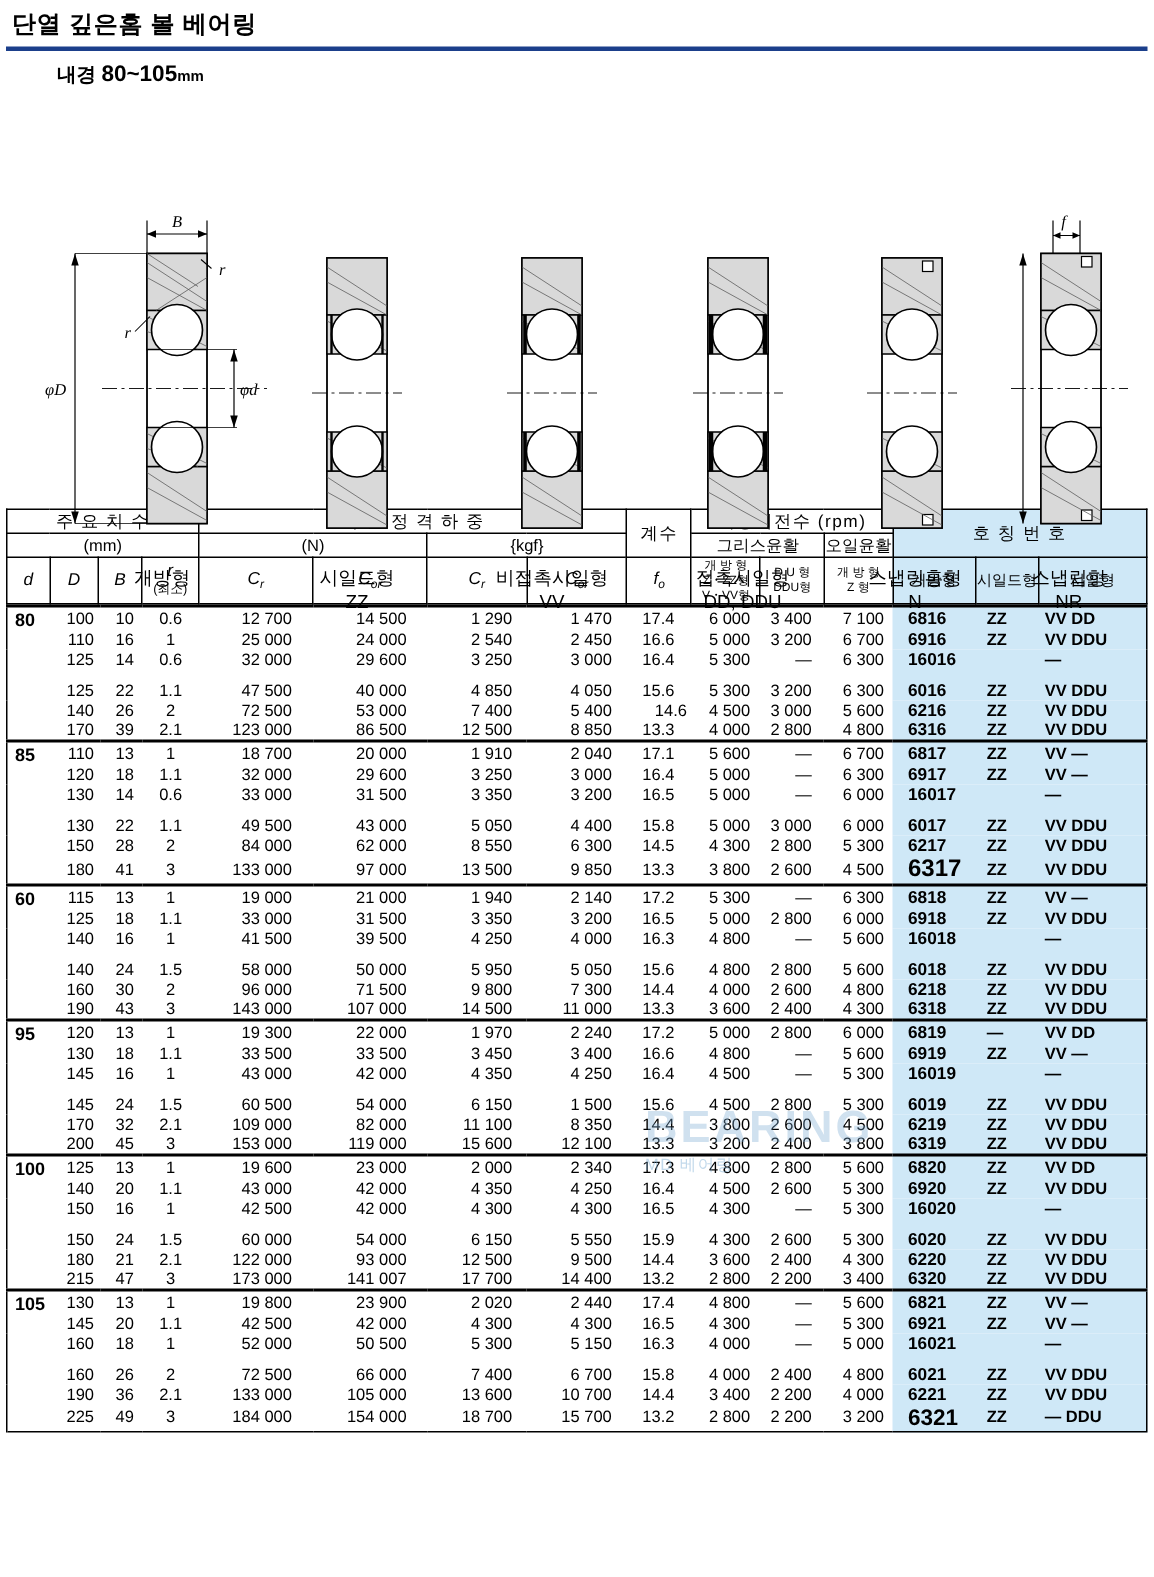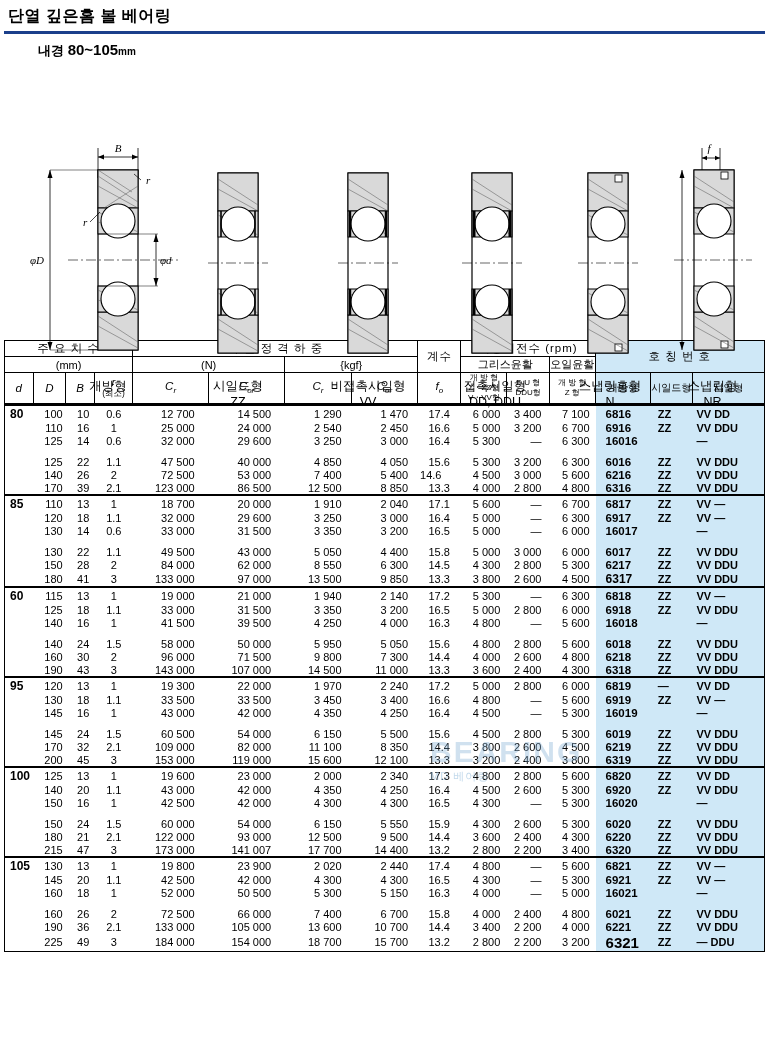--- a/index.html
+++ b/index.html
@@ -507,21 +507,21 @@
         </tr>
         <tr class="datarow">
           <td class="lft" style="text-align: left; padding-left: 5px;"></td>
           <td style="text-align: right; padding-right: 4px;">140</td>
           <td style="text-align: right; padding-right: 6px;">26</td>
           <td style="text-align: center;">2</td>
           <td style="text-align: right; padding-right: 14px;">72 500</td>
           <td style="text-align: right; padding-right: 14px;">53 000</td>
           <td style="text-align: right; padding-right: 10px;">7 400</td>
           <td style="text-align: right; padding-right: 10px;">5 400</td>
-          <td style="text-align: left;">14.6</td>
+          <td style="text-align: right;">14.6</td>
           <td style="text-align: right; padding-right: 6px;">4 500</td>
           <td style="text-align: right; padding-right: 8px;">3 000</td>
           <td style="text-align: right; padding-right: 6px;">5 600</td>
           <td class="blue" style="text-align: left; padding-left: 10px; font-weight: bold; font-size: 11.5px;">6216</td>
           <td class="blue" style="text-align: left; font-weight: bold; padding-left: 6px;">ZZ</td>
           <td class="blue rgt" style="text-align: left; font-weight: bold; padding-left: 4px;">VV  DDU</td>
         </tr>
         <tr class="datarow">
           <td class="lft" style="text-align: left; padding-left: 5px;"></td>
           <td style="text-align: right; padding-right: 4px;">170</td>
@@ -647,21 +647,21 @@
           <td style="text-align: right; padding-right: 6px;">41</td>
           <td style="text-align: center;">3</td>
           <td style="text-align: right; padding-right: 14px;">133 000</td>
           <td style="text-align: right; padding-right: 14px;">97 000</td>
           <td style="text-align: right; padding-right: 10px;">13 500</td>
           <td style="text-align: right; padding-right: 10px;">9 850</td>
           <td style="text-align: center;">13.3</td>
           <td style="text-align: right; padding-right: 6px;">3 800</td>
           <td style="text-align: right; padding-right: 8px;">2 600</td>
           <td style="text-align: right; padding-right: 6px;">4 500</td>
-          <td class="blue" style="text-align: left; padding-left: 10px; font-weight: bold; font-size: 12px;">6317</td>
+          <td class="blue" style="text-align: left; padding-left: 10px; font-weight: bold; font-size: 16px;">6317</td>
           <td class="blue" style="text-align: left; font-weight: bold; padding-left: 6px;">ZZ</td>
           <td class="blue rgt" style="text-align: left; font-weight: bold; padding-left: 4px;">VV  DDU</td>
         </tr>
         <tr class="datarow thickline" style="border-top: 1px solid rgb(0, 0, 0);">
           <td class="lft" style="text-align: left; padding-left: 5px; font-weight: bold; font-size: 12px;">60</td>
           <td style="text-align: right; padding-right: 4px;">115</td>
           <td style="text-align: right; padding-right: 6px;">13</td>
           <td style="text-align: center;">1</td>
           <td style="text-align: right; padding-right: 14px;">19 000</td>
           <td style="text-align: right; padding-right: 14px;">21 000</td>
@@ -846,21 +846,21 @@
           <td class="blue" style="height: 6px; font-size: 4px; border-top: none; border-right: 1px solid rgb(0, 0, 0); border-bottom: none; border-left: none; border-image: initial;">&nbsp;</td>
         </tr>
         <tr class="datarow spacer">
           <td class="lft" style="text-align: left; padding-left: 5px;"></td>
           <td style="text-align: right; padding-right: 4px;">145</td>
           <td style="text-align: right; padding-right: 6px;">24</td>
           <td style="text-align: center;">1.5</td>
           <td style="text-align: right; padding-right: 14px;">60 500</td>
           <td style="text-align: right; padding-right: 14px;">54 000</td>
           <td style="text-align: right; padding-right: 10px;">6 150</td>
-          <td style="text-align: right; padding-right: 10px;">5 500</td>
+          <td style="text-align: right; padding-right: 10px;">1 500</td>
           <td style="text-align: center;">15.6</td>
           <td style="text-align: right; padding-right: 6px;">4 500</td>
           <td style="text-align: right; padding-right: 8px;">2 800</td>
           <td style="text-align: right; padding-right: 6px;">5 300</td>
           <td class="blue" style="text-align: left; padding-left: 10px; font-weight: bold; font-size: 11.5px;">6019</td>
           <td class="blue" style="text-align: left; font-weight: bold; padding-left: 6px;">ZZ</td>
           <td class="blue rgt" style="text-align: left; font-weight: bold; padding-left: 4px;">VV  DDU</td>
         </tr>
         <tr class="datarow">
           <td class="lft" style="text-align: left; padding-left: 5px;"></td>

